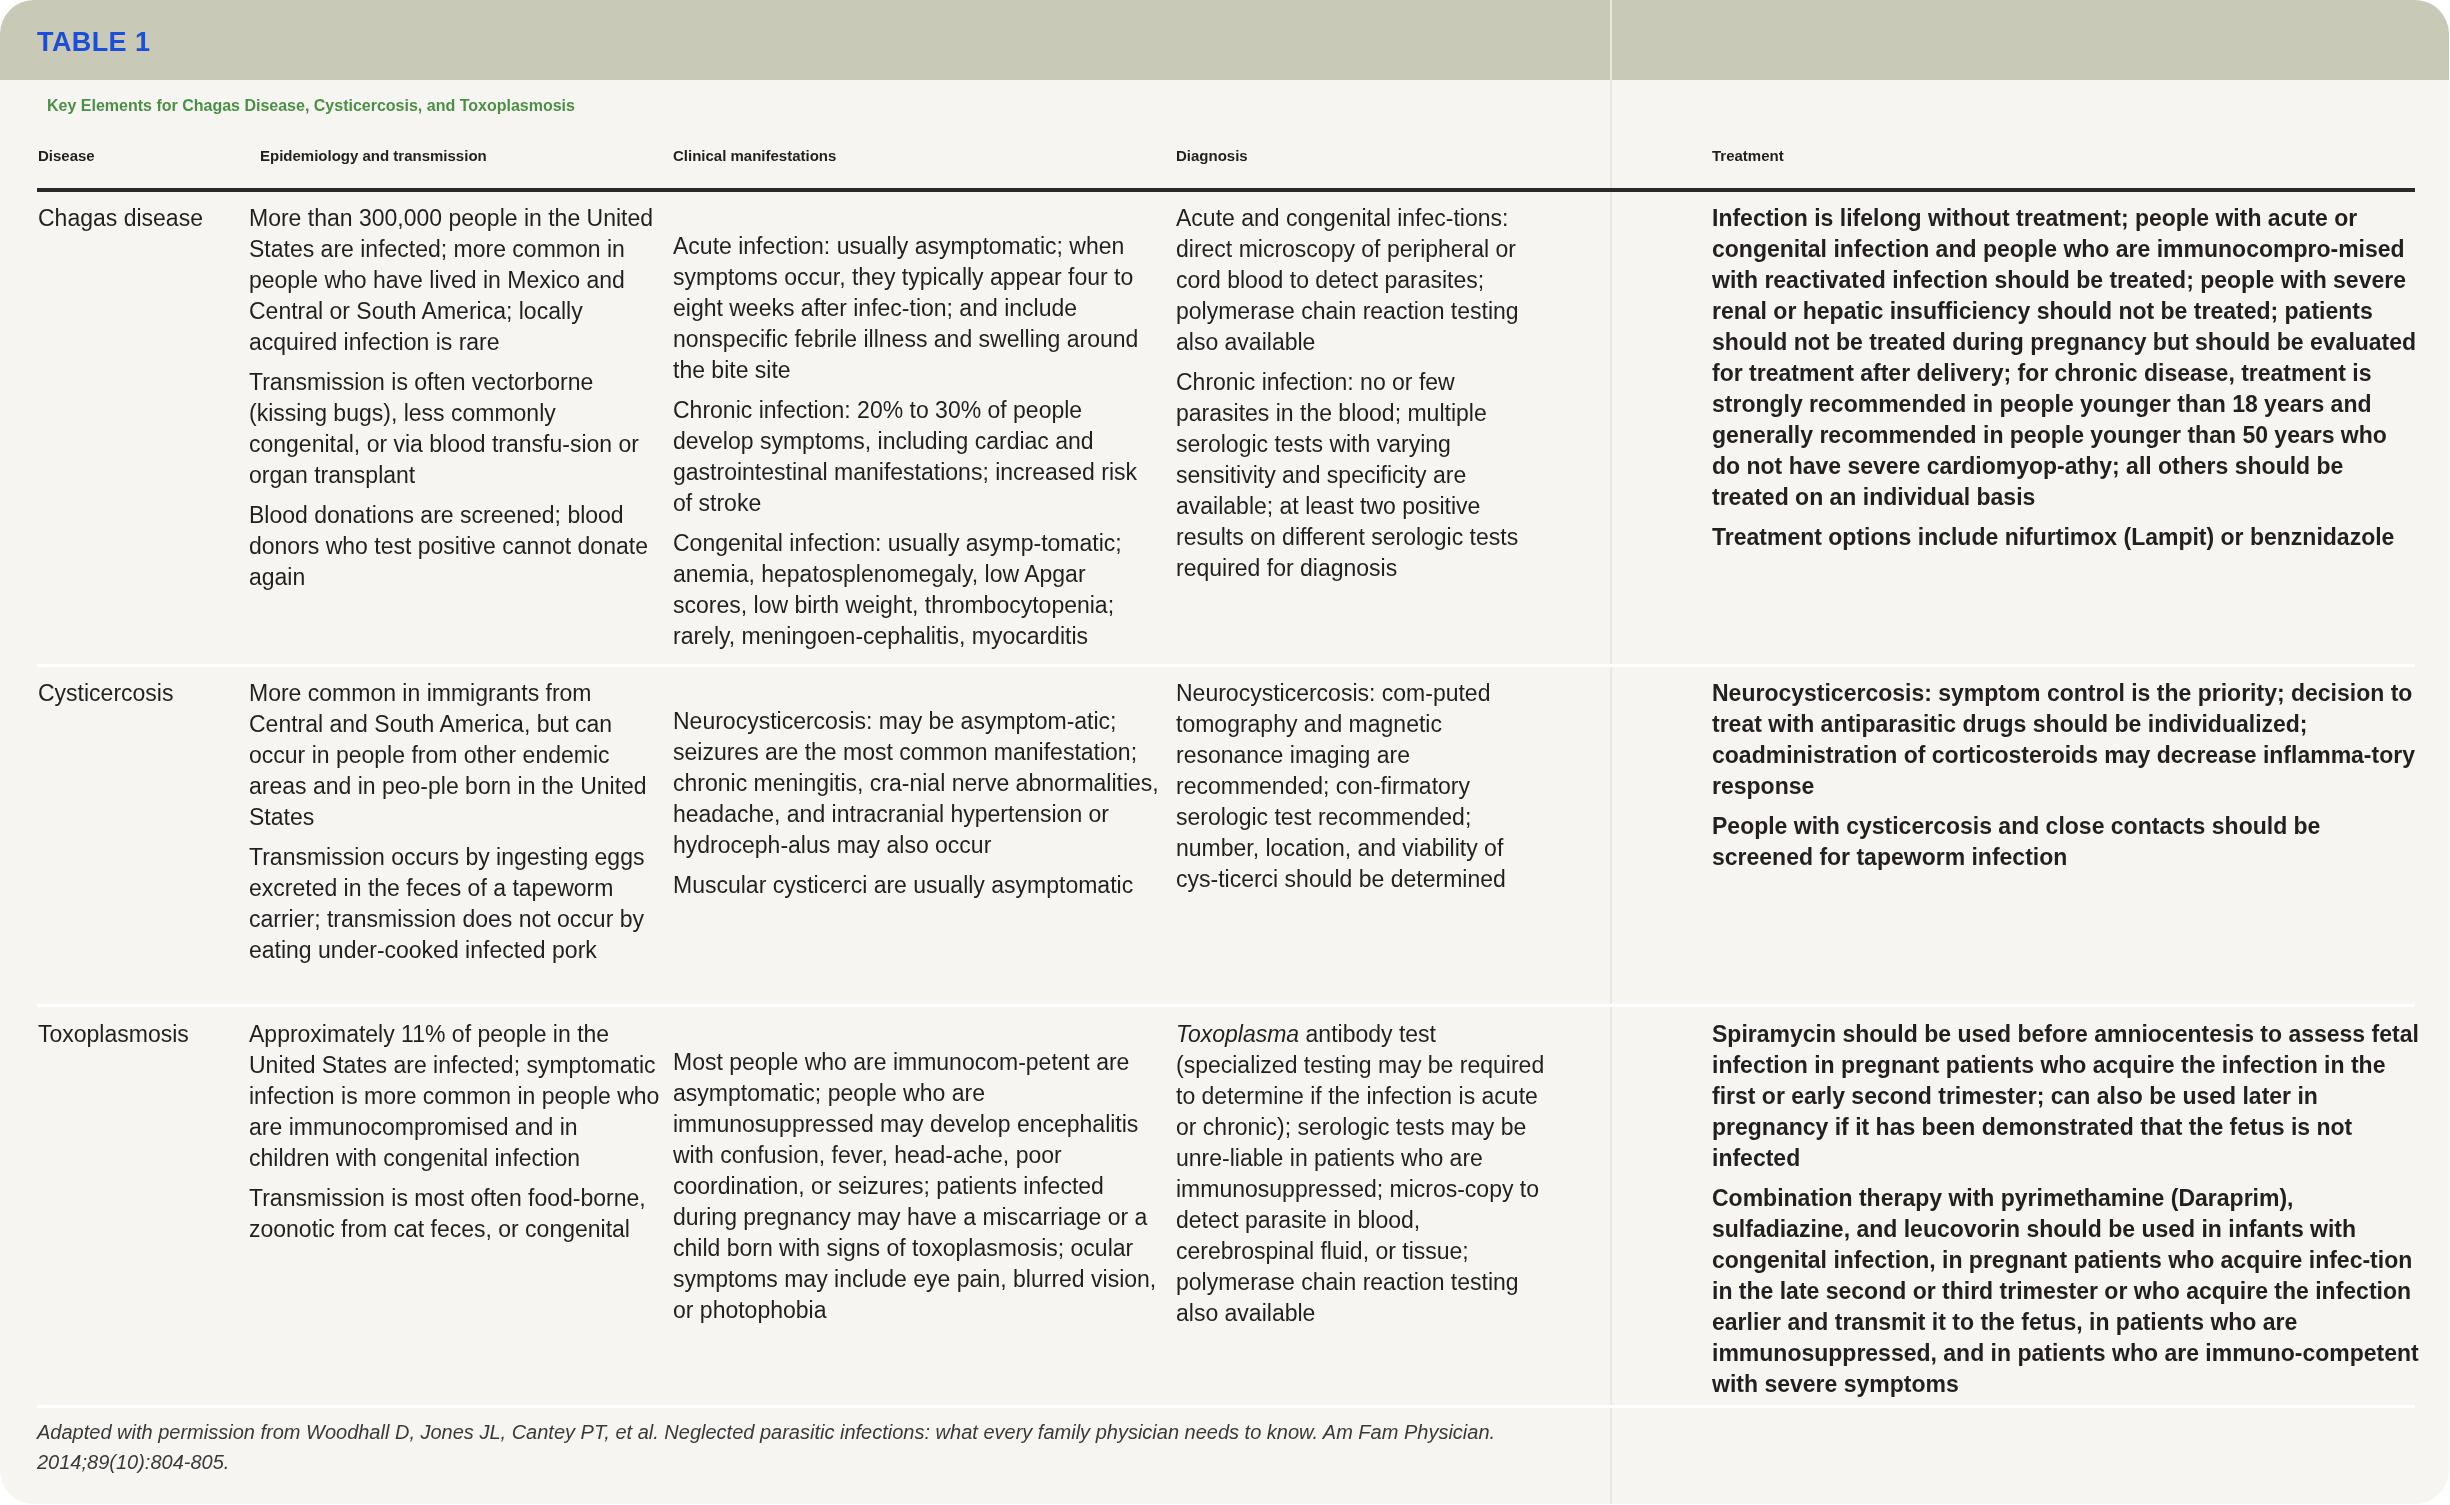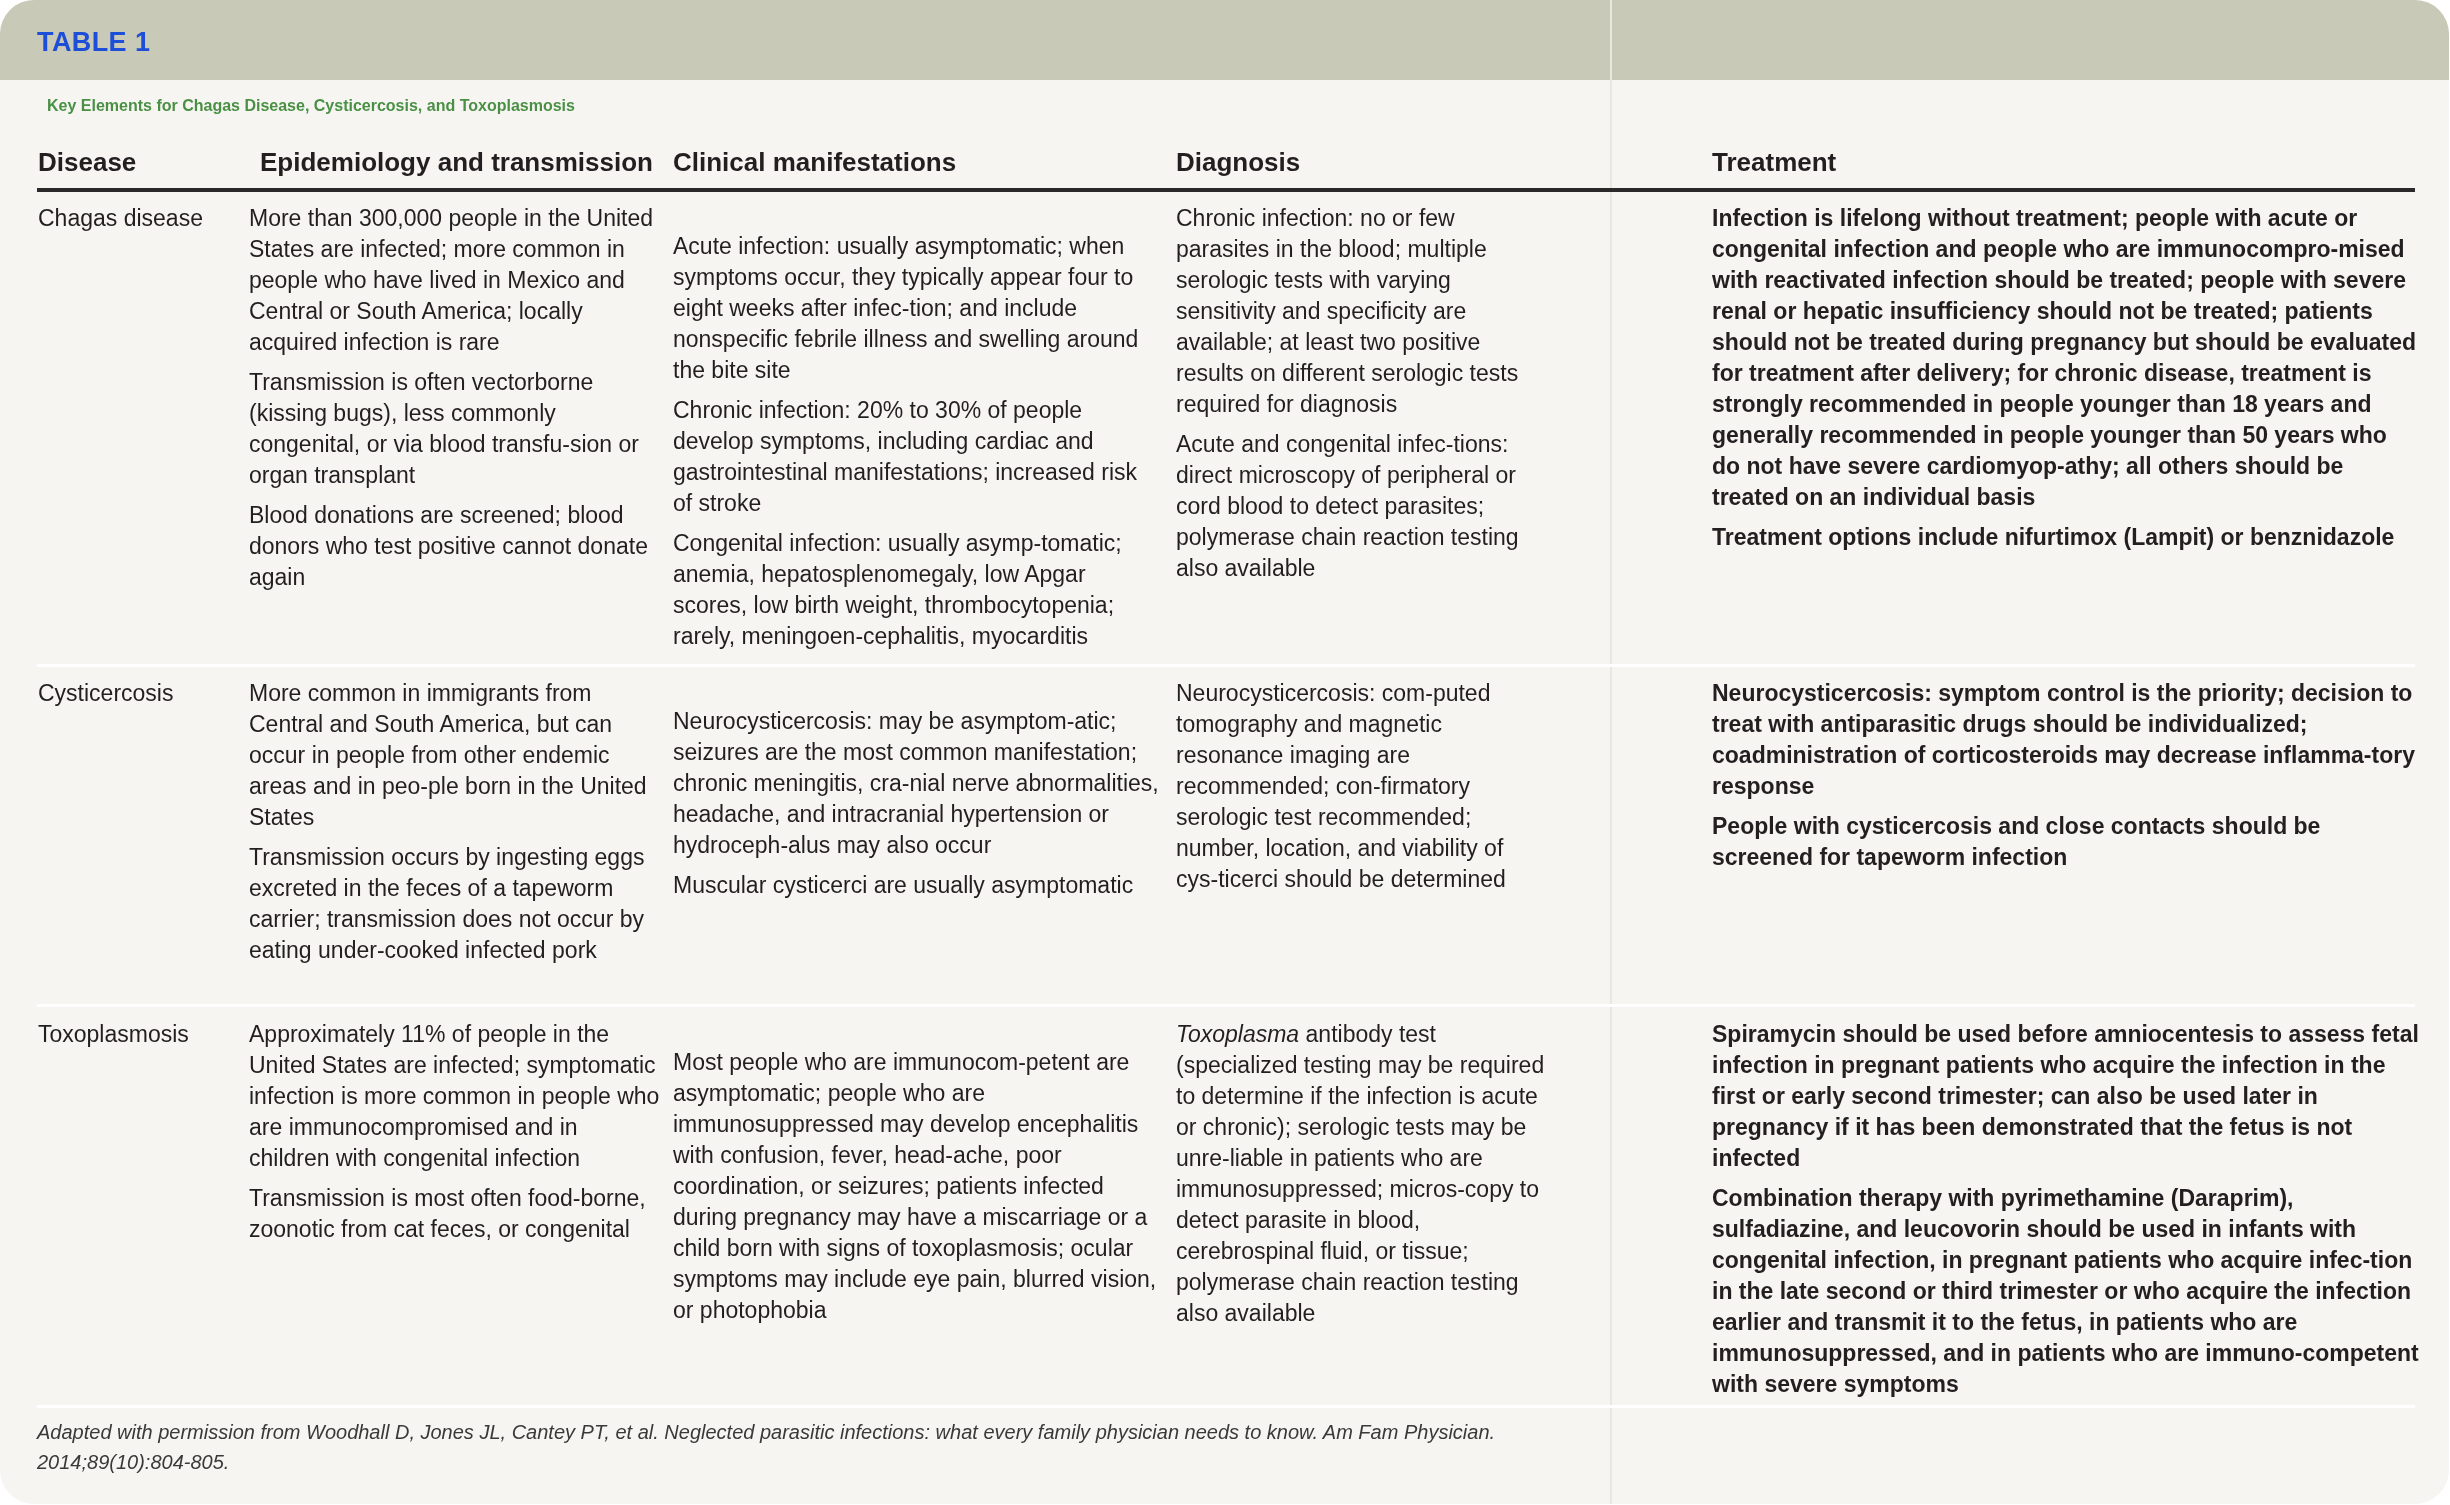--- a/index.html
+++ b/index.html
@@ -6,21 +6,21 @@
   body { width: 2450px; height: 1506px; position: relative; overflow: hidden;
          font-family: "Liberation Sans", sans-serif; color: #231f20; }
   .card { position: absolute; left: 0; top: 0; width: 2449px; height: 1504px;
           background: #f6f5f2; border-radius: 34px 34px 34px 34px; overflow: hidden; }
   .band { position: absolute; left: 0; top: 0; width: 100%; height: 80px; background: #c9c9b7; }
   .band-seam { position: absolute; left: 1610px; top: 0; width: 1.5px; height: 100%; background: #e8e8df; }
   .table-label { position: absolute; left: 37px; top: 26.5px; font-size: 27px; font-weight: bold;
                  color: #1d4ed8; letter-spacing: 0.4px; font-family: "Liberation Sans", sans-serif; }
   .title { position: absolute; left: 47px; top: 97px; font-size: 16px; font-weight: bold; color: #4a9044;
            font-family: "Liberation Sans", sans-serif; }
-  .col-head { position: absolute; top: 147px; font-size: 26px; font-weight: bold; color: #231f20;
+  .col-head { position: absolute; top: 147px; font-size: 15px; font-weight: bold; color: #231f20;
               font-family: "Liberation Sans", sans-serif; }
   .head-rule { position: absolute; left: 37px; top: 188px; width: 2378px; height: 3.7px; background: #2b2829; }
   .row-rule { position: absolute; left: 37px; width: 2378px; height: 2.9px; background: #ffffff; }
   .cell { position: absolute; font-size: 23px; line-height: 31px; color: #231f20; }
   .cell p { margin: 0 0 8.8px 0; }
   .c-disease { left: 38px; width: 199px; }
   .c-epi { left: 249px; width: 413px; }
   .c-clin { left: 673px; width: 486px; margin-top: 28px; }
   .c-diag { left: 1176px; width: 369px; }
   .c-treat { left: 1712px; width: 708px; font-weight: bold; }
@@ -50,22 +50,22 @@
       <p>More than 300,000 people in the United States are infected; more common in people who have lived in Mexico and Central or South America; locally acquired infection is rare</p>
       <p>Transmission is often vectorborne (kissing bugs), less commonly congenital, or via blood transfu-sion or organ transplant</p>
       <p>Blood donations are screened; blood donors who test positive cannot donate again</p>
     </div>
     <div class="cell c-clin" style="top:203px">
       <p>Acute infection: usually asymptomatic; when symptoms occur, they typically appear four to eight weeks after infec-tion; and include nonspecific febrile illness and swelling around the bite site</p>
       <p>Chronic infection: 20% to 30% of people develop symptoms, including cardiac and gastrointestinal manifestations; increased risk of stroke</p>
       <p>Congenital infection: usually asymp-tomatic; anemia, hepatosplenomegaly, low Apgar scores, low birth weight, thrombocytopenia; rarely, meningoen-cephalitis, myocarditis</p>
     </div>
     <div class="cell c-diag" style="top:203px">
+      <p>Acute and congenital infec-tions: direct microscopy of peripheral or cord blood to detect parasites; polymerase chain reaction testing also available</p>
       <p>Chronic infection: no or few parasites in the blood; multiple serologic tests with varying sensitivity and specificity are available; at least two positive results on different serologic tests required for diagnosis</p>
-      <p>Acute and congenital infec-tions: direct microscopy of peripheral or cord blood to detect parasites; polymerase chain reaction testing also available</p>
     </div>
     <div class="cell c-treat" style="top:203px">
       <p>Infection is lifelong without treatment; people with acute or congenital infection and people who are immunocompro-mised with reactivated infection should be treated; people with severe renal or hepatic insufficiency should not be treated; patients should not be treated during pregnancy but should be evaluated for treatment after delivery; for chronic disease, treatment is strongly recommended in people younger than 18 years and generally recommended in people younger than 50 years who do not have severe cardiomyop-athy; all others should be treated on an individual basis</p>
       <p>Treatment options include nifurtimox (Lampit) or benznidazole</p>
     </div>
   </div>
   <div class="row-rule" style="top:664px"></div>
 
   <div>
     <div class="cell c-disease" style="top:678px">Cysticercosis</div>

